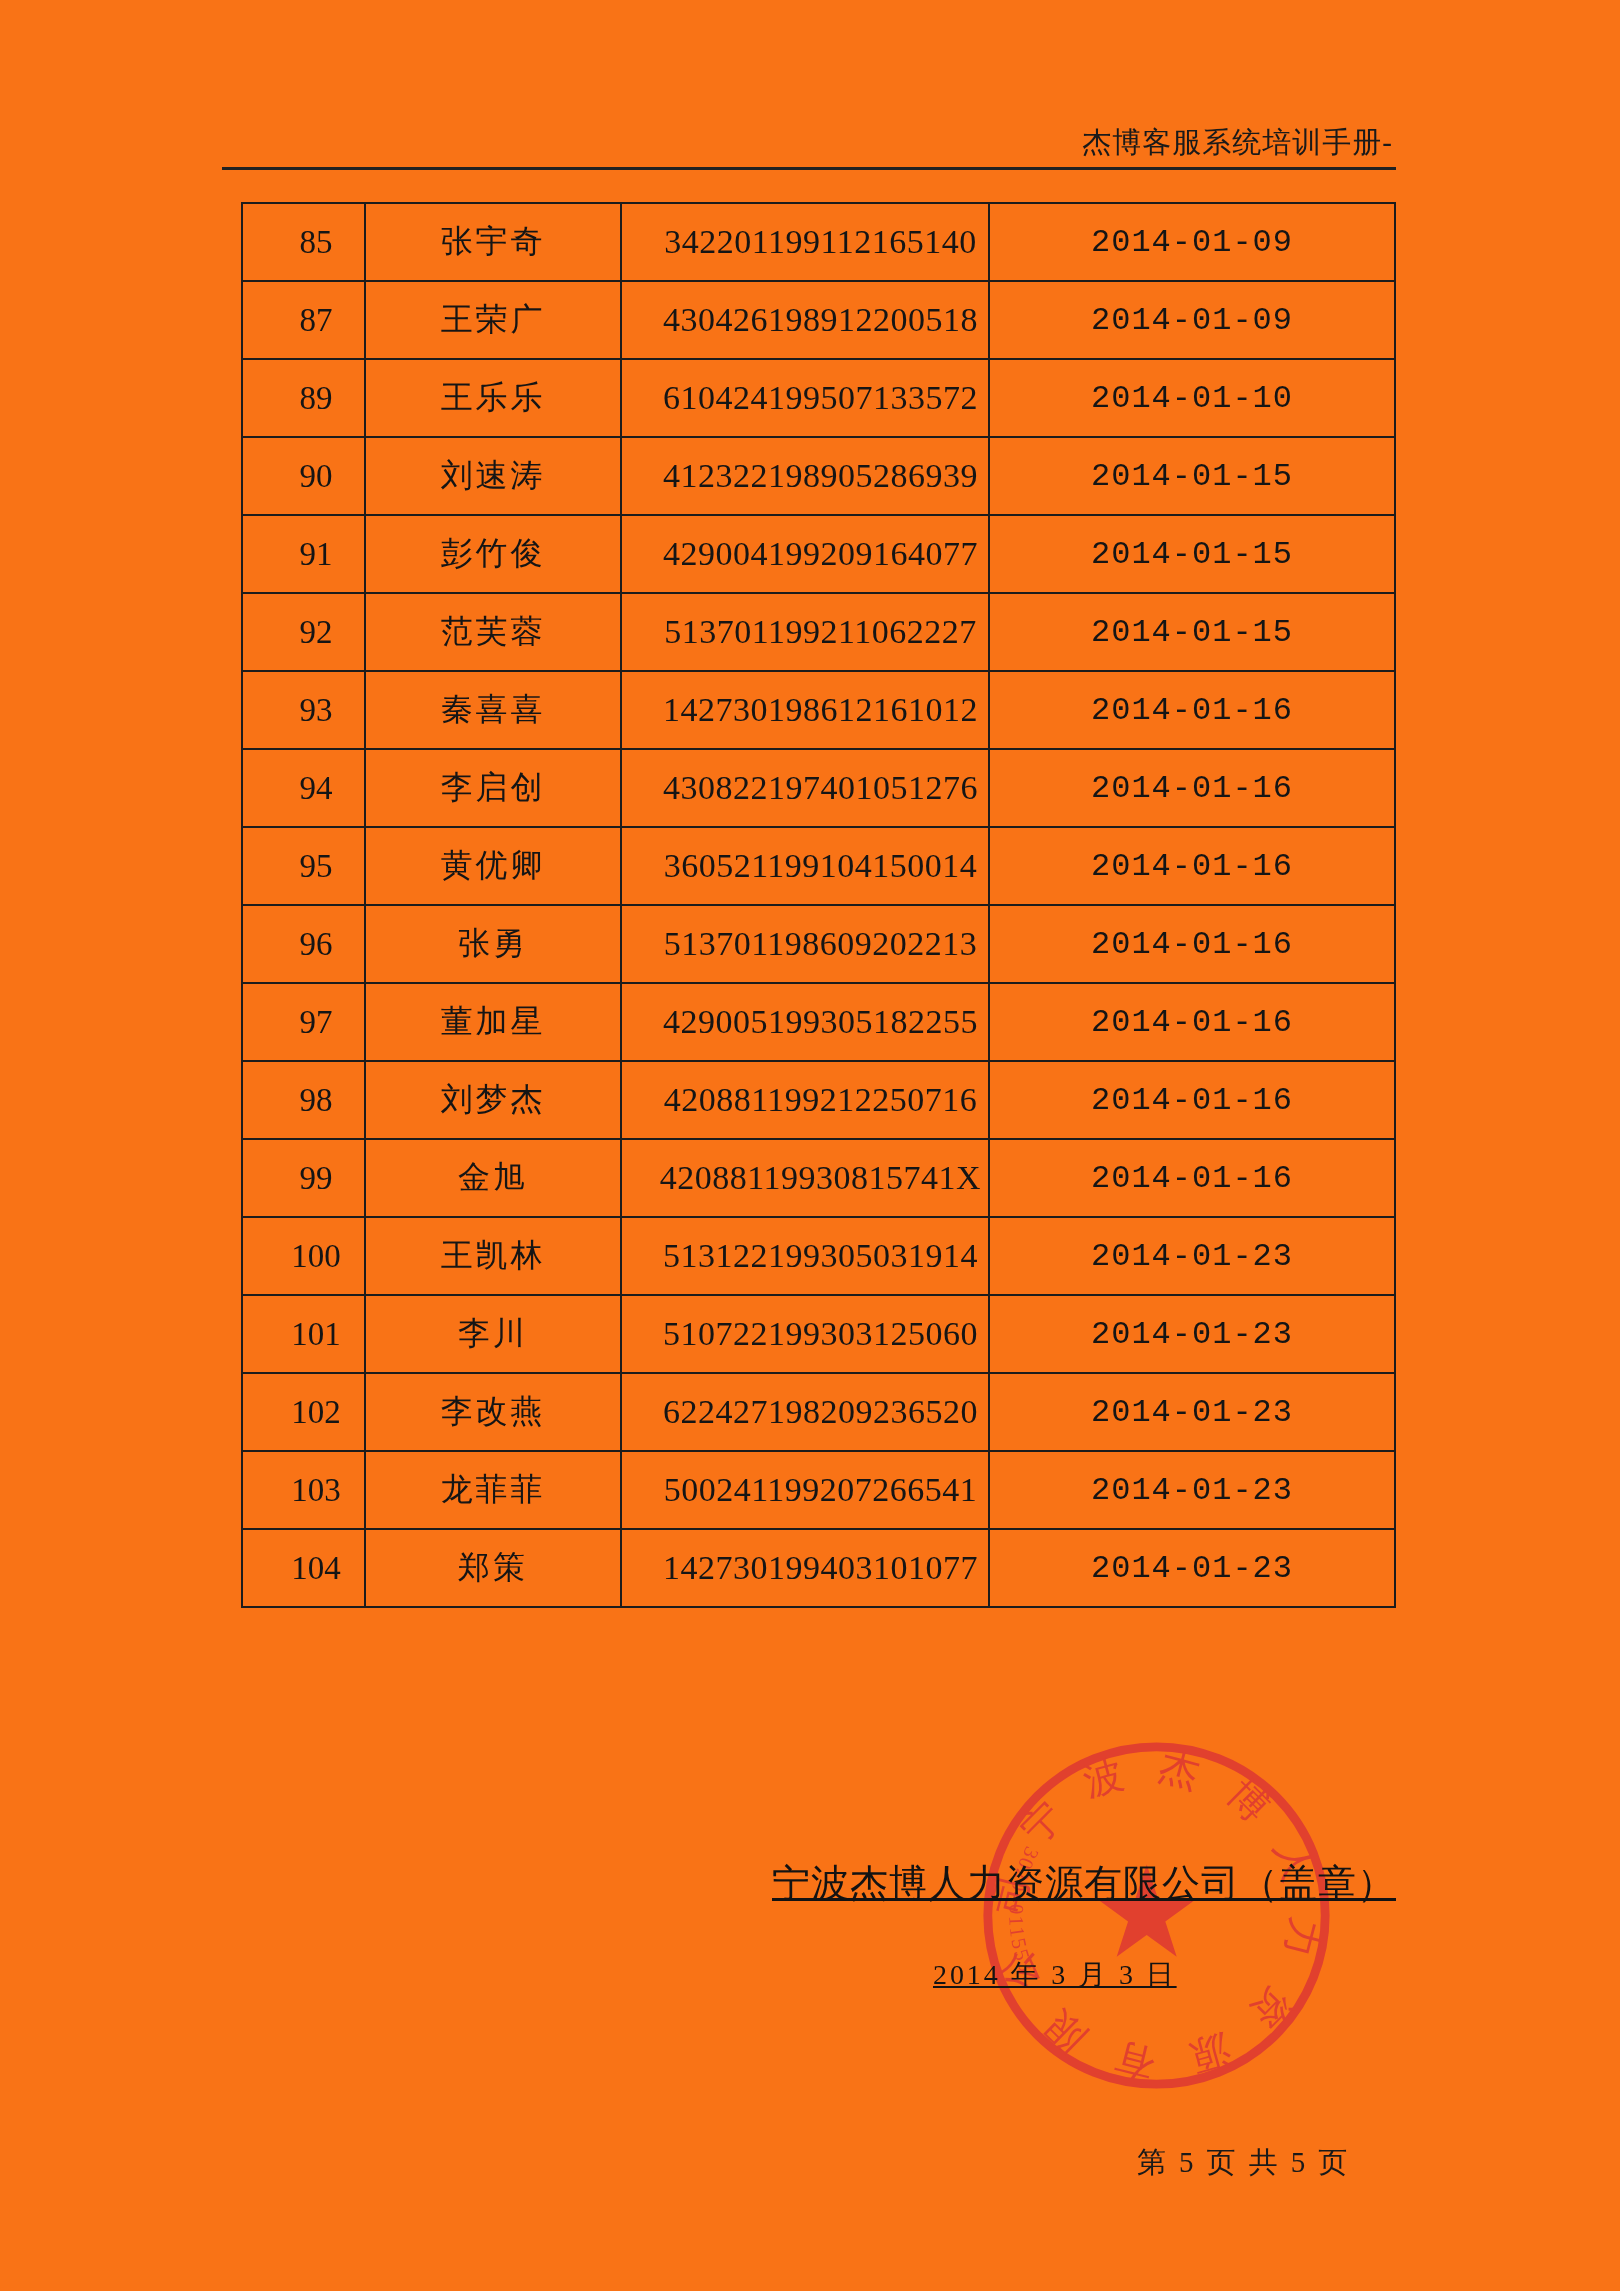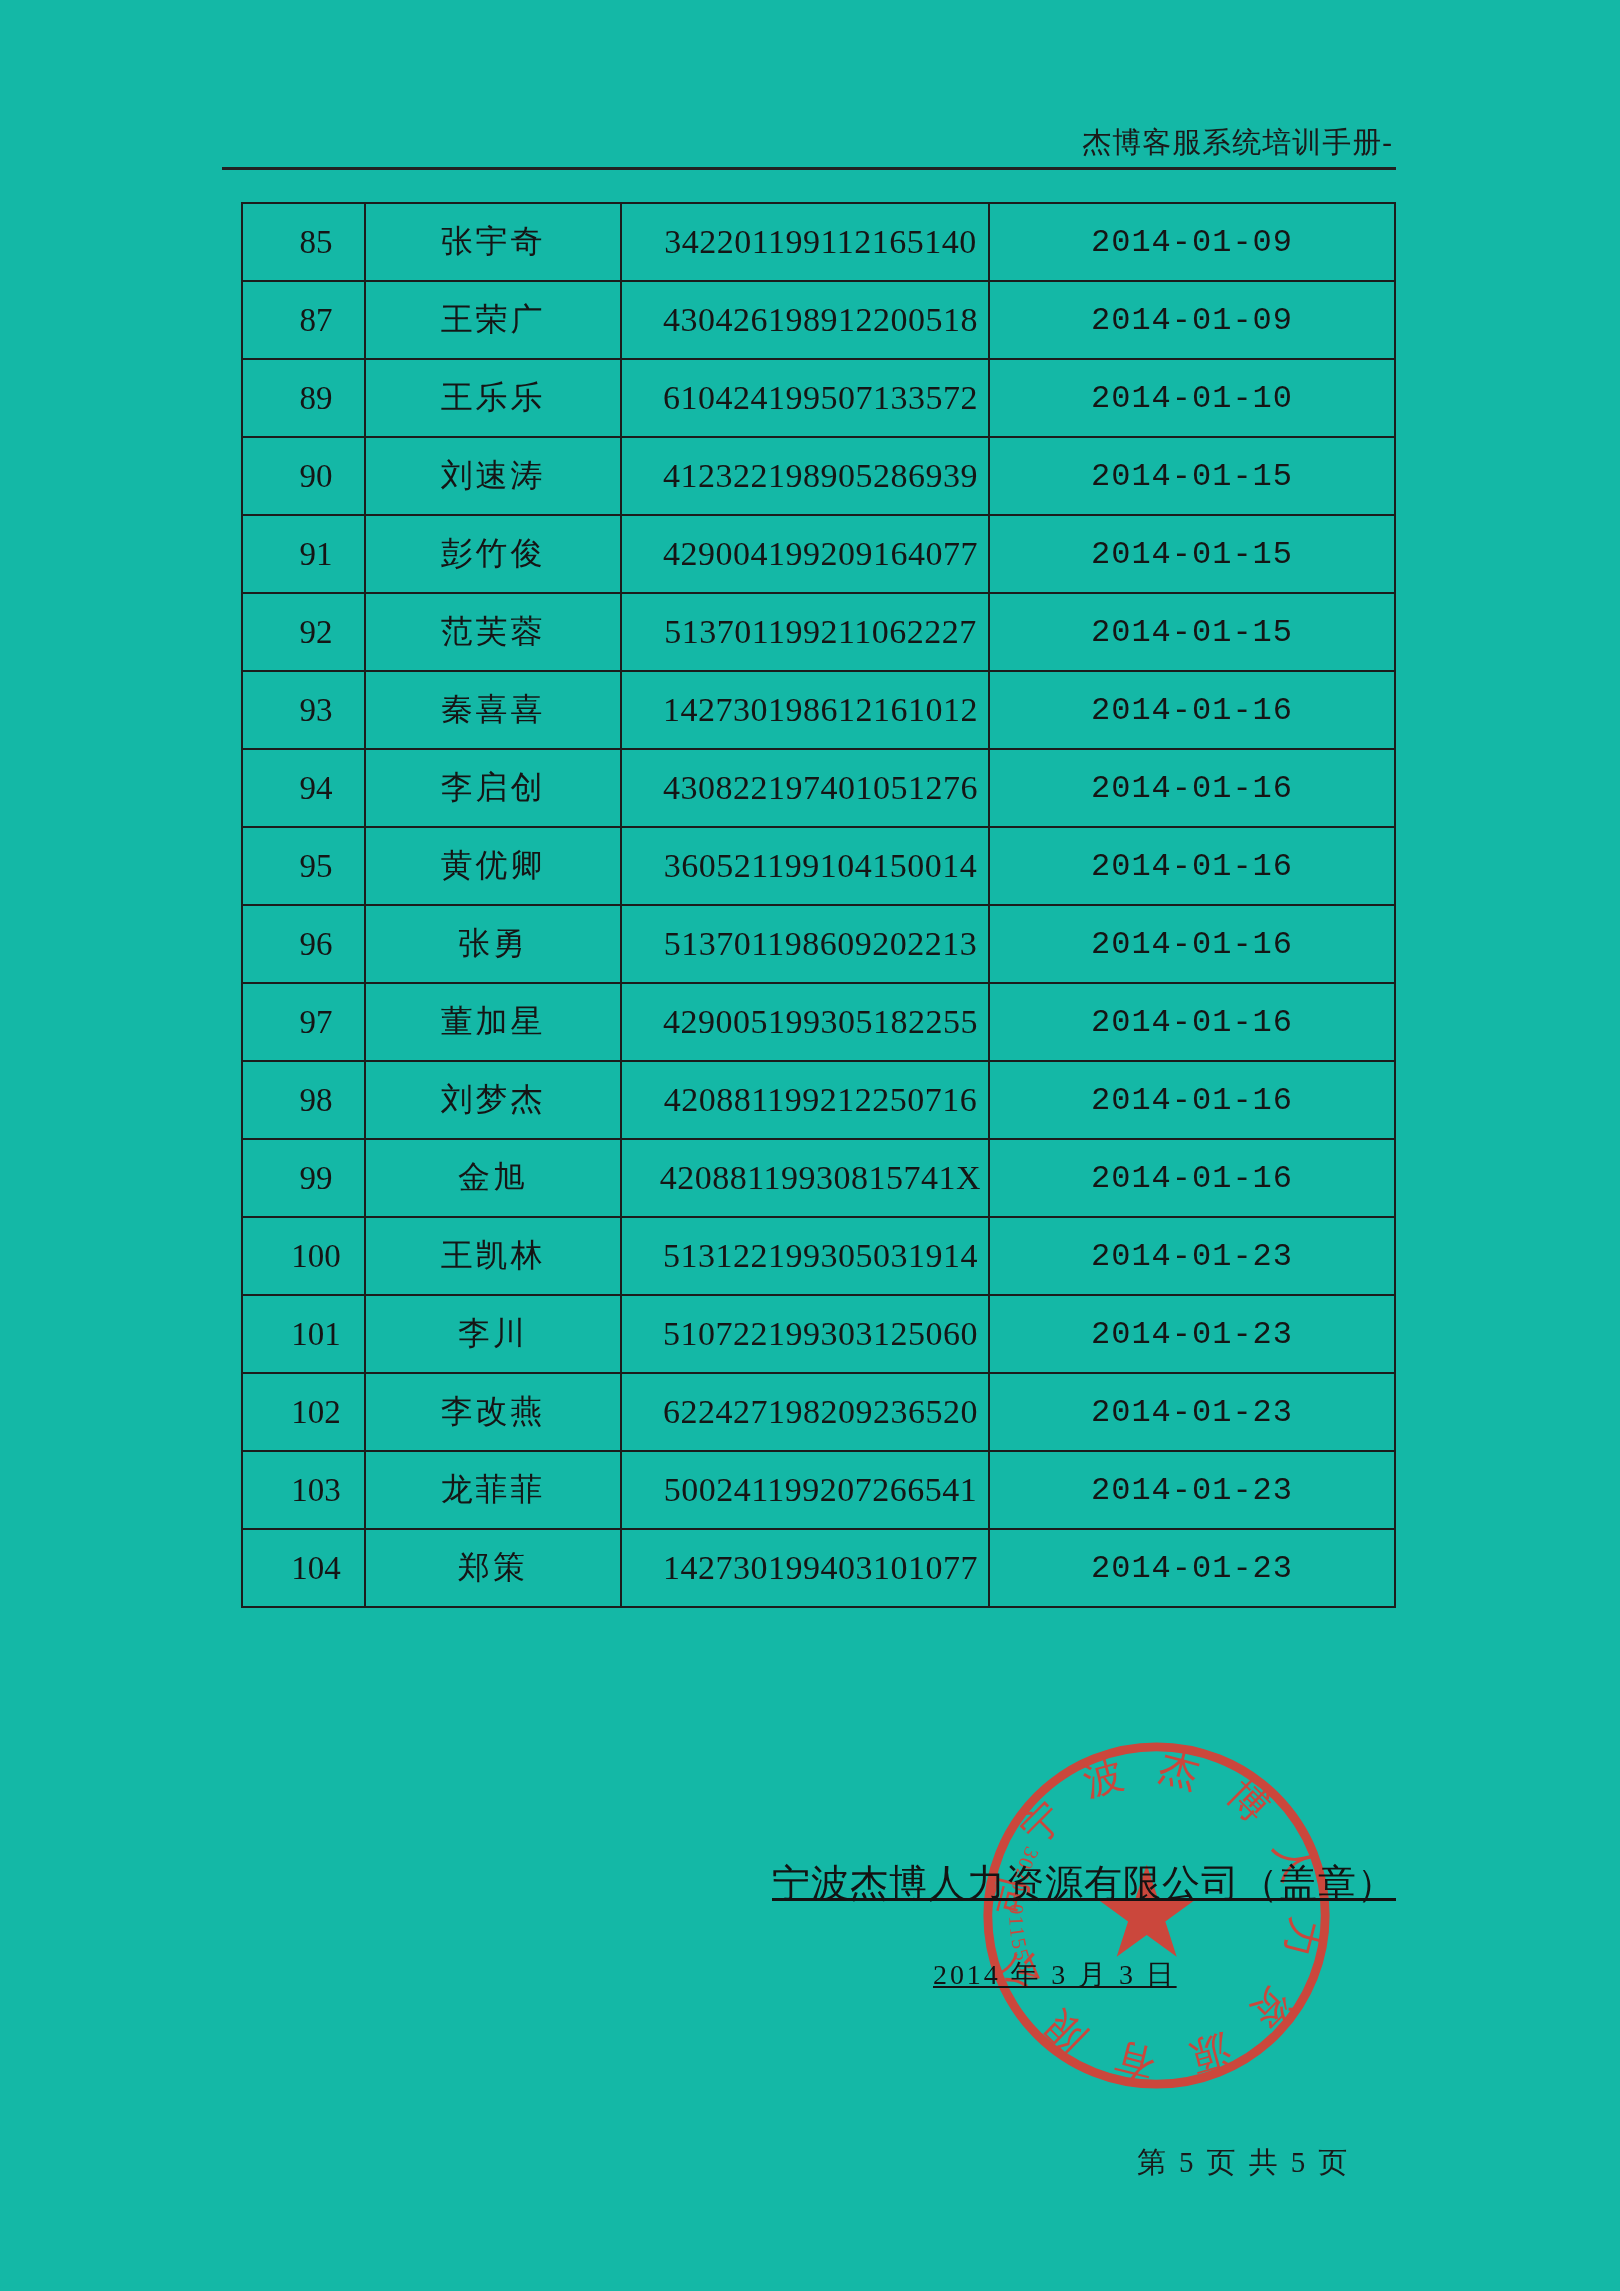--- a/index.html
+++ b/index.html
@@ -5,21 +5,21 @@
   html, body {
     margin: 0;
     padding: 0;
     background: #e9e9e9;
   }
   .page {
     position: relative;
     width: 1620px;
     height: 2292px;
     margin: 0 auto;
-    background: #14b8a6;
+    background: #f97316;
     overflow: hidden;
     font-family: "Liberation Serif", "DejaVu Serif", serif;
     color: #161616;
   }
   .header-title {
     position: absolute;
     top: 123px;
     right: 227px;
     font-size: 29px;
     letter-spacing: 1px;

